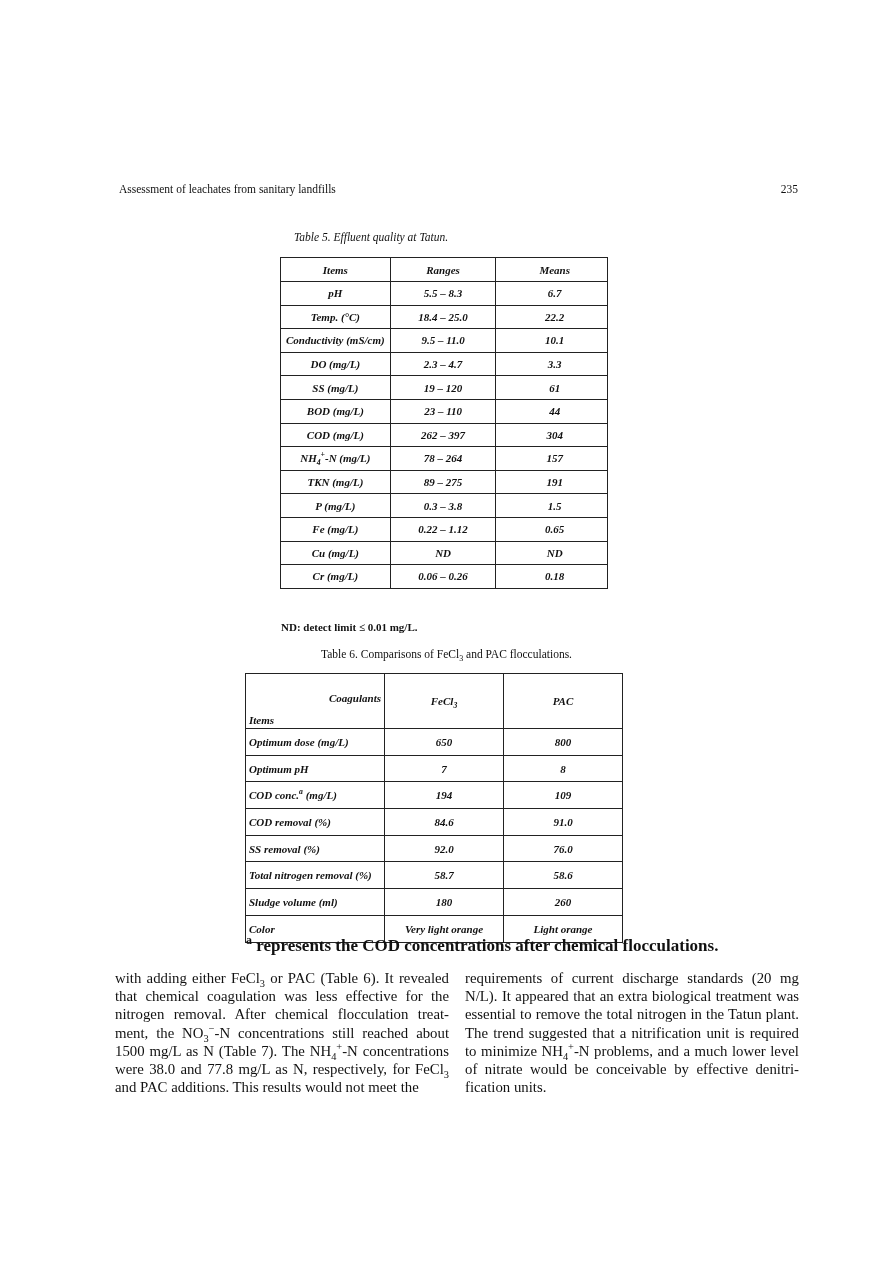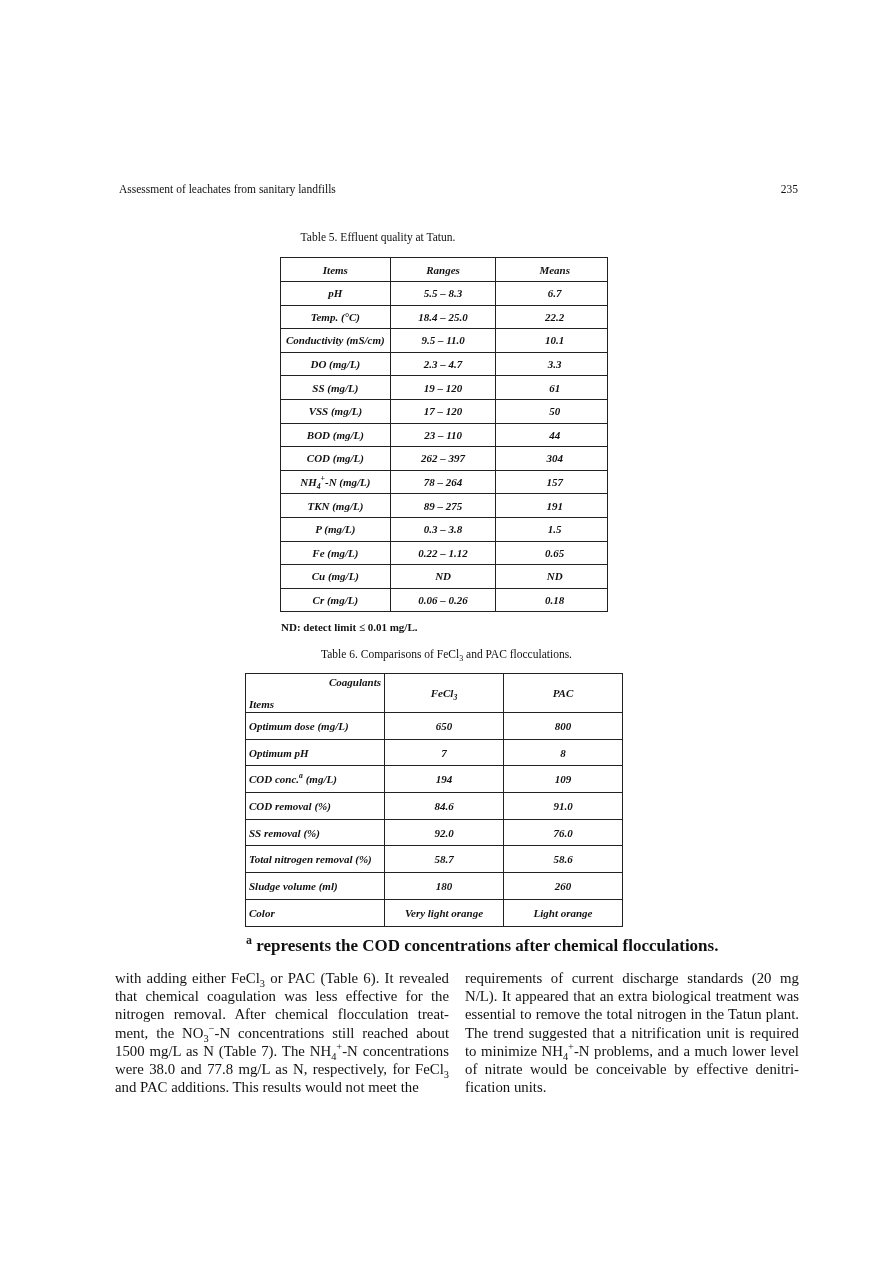--- a/index.html
+++ b/index.html
@@ -2,38 +2,38 @@
 <html><head>
 <meta charset="utf-8">
 <style>
   html, body { margin:0; padding:0; background:#fff; }
   body { width:893px; height:1263px; position:relative; overflow:hidden;
          font-family:"Liberation Serif", "DejaVu Serif", serif; color:#111; }
   .abs { position:absolute; }
   .running-head { left:119px; top:183px; font-size:11.5px; }
   .page-num { right:95px; top:183px; font-size:11.5px; }
   .caption { font-size:11.5px; text-align:center; }
-  #cap5 { left:0; width:732px; top:231px; padding-left:12px; }
+  #cap5 { left:0; width:732px; top:231px; padding-left:5px;font-style:italic; }
   #cap6 { left:0; width:893px; top:648px; }
   table { border-collapse:collapse; position:absolute; font-weight:bold; font-size:11px;font-style:italic; }
   table td, table th { border:1.3px solid #222; padding:0 3px; }
   #t5 { left:280px; top:257px; width:328px; }
   #t5 th { height:23px; font-weight:bold; }
   #t5 td { height:22.6px; }
   #t5 .c1 { width:103px; text-align:center; white-space:nowrap; }
   #t5 .c2 { width:103px; text-align:center; }
   #t5 .c3 { width:103px; text-align:center;padding-left:9px; }
   #t5 th.c1 { text-align:center; }
   .note5 { left:281px; top:621px; font-weight:bold; font-size:11px; }
   #t6 { left:245px; top:673px; width:378px; }
   #t6 td { height:25.7px; }
   #t6 .hdr td { height:38px; }
   #t6 .c1 { width:132px; text-align:left; white-space:nowrap; }
   #t6 .c2, #t6 .c3 { width:112px; text-align:center; }
-  .hdr-split { position:relative; height:38px; }
+  .hdr-split { position:relative; height:38px;margin-top:16px; }
   .hdr-split .coag { position:absolute; right:0; top:2px; }
   .hdr-split .items { position:absolute; left:0; bottom:2px; }
   .note6 { left:246px; top:936px; font-weight:bold; font-size:17px; }
   sup, sub { font-size:0.7em; line-height:0; }
   .body-col { top:969px; width:334px; font-size:14.8px; line-height:18.2px; text-align:justify; }
   #colL { left:115px; }
   #colR { left:465px; }
 </style>
 </head>
 <body>
@@ -69,25 +69,20 @@
       </tr>
       <tr>
         <td class="c1">DO (mg/L)</td>
         <td class="c2">2.3 – 4.7</td>
         <td class="c3">3.3</td>
       </tr>
       <tr>
         <td class="c1">SS (mg/L)</td>
         <td class="c2">19 – 120</td>
         <td class="c3">61</td>
-      </tr>
-      <tr>
-        <td class="c1">VSS (mg/L)</td>
-        <td class="c2">17 – 120</td>
-        <td class="c3">50</td>
       </tr>
       <tr>
         <td class="c1">BOD (mg/L)</td>
         <td class="c2">23 – 110</td>
         <td class="c3">44</td>
       </tr>
       <tr>
         <td class="c1">COD (mg/L)</td>
         <td class="c2">262 – 397</td>
         <td class="c3">304</td>

